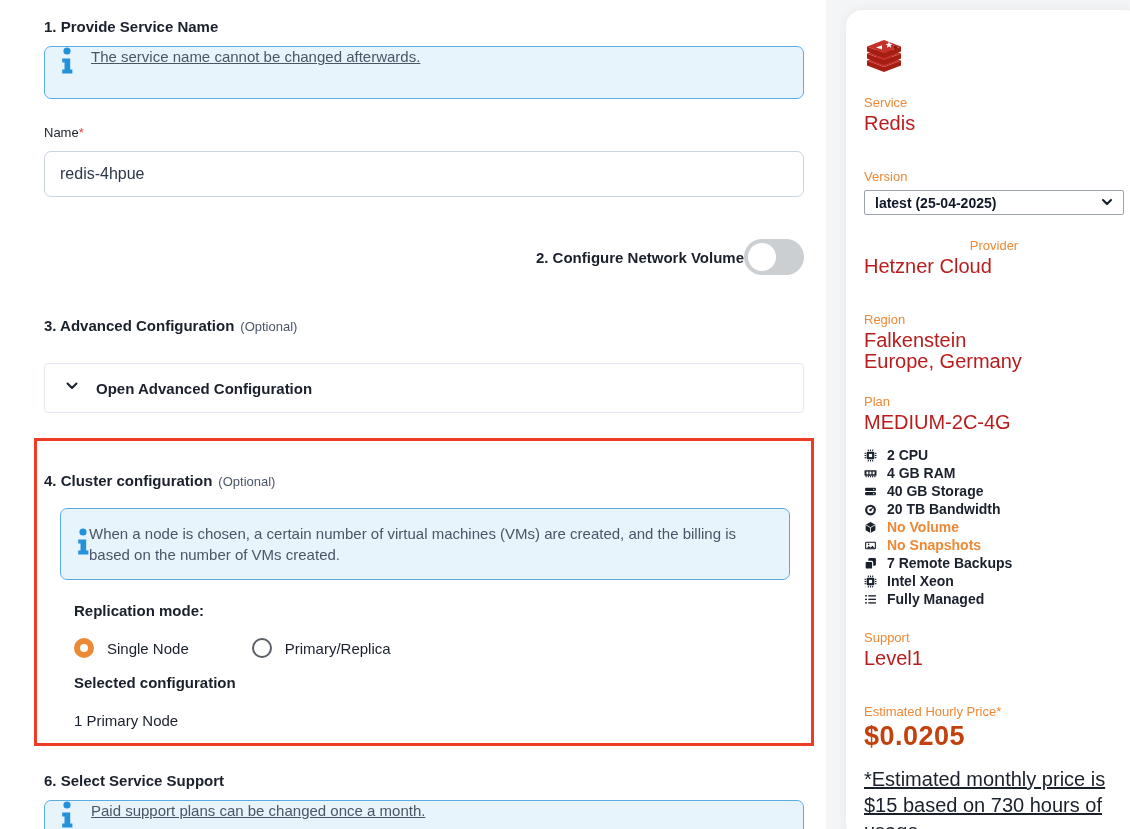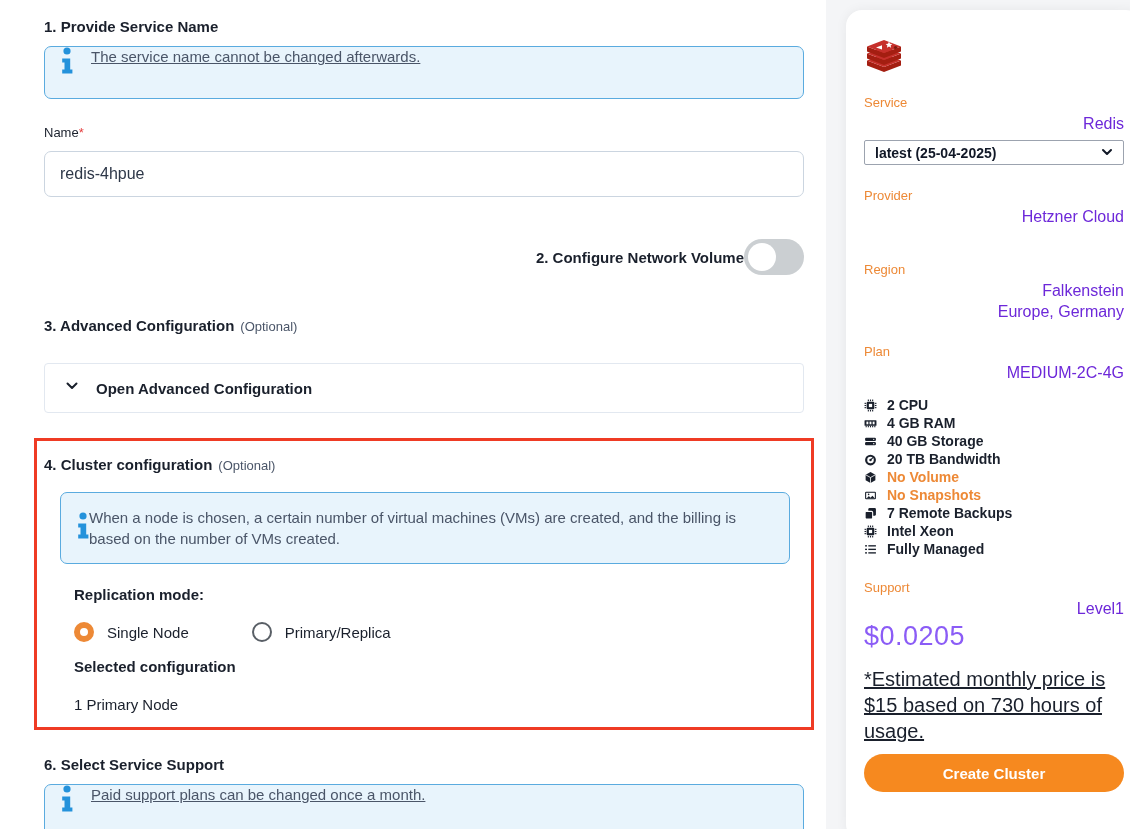--- a/index.html
+++ b/index.html
@@ -22,54 +22,54 @@
     border-radius:7px; font-size:16px; color:#2d3748; padding:0 15px;
     font-family:"Liberation Sans","DejaVu Sans",sans-serif; outline:none; background:#fff; }
   .sec-row { margin-top:42px; display:flex; align-items:center; justify-content:flex-end; height:36px; }
   .sec-row .sec-title { margin-top:0; }
   .toggle { width:60px; height:36px; border-radius:18px; background:#cbcfd2; position:relative; cursor:pointer; }
   .toggle .knob { position:absolute; left:4px; top:4px; width:28px; height:28px; border-radius:50%; background:#fff; }
   .accordion { margin-top:29px; height:50px; border:1px solid #e2e8f0; border-radius:4px;
     display:flex; align-items:center; gap:17px; padding:0 20px; cursor:pointer; }
   .accordion-label { font-size:15px; font-weight:700; }
   .redbox { margin:25px -10px 0 -10px; border:3px solid var(--highlight-red,#ef3b24);
-    padding:15px 7px 14px 7px; }
+    padding:31px 7px 14px 7px; }
   .redbox .infobox4 { margin:19px 14px 0 16px; height:72px; display:flex; align-items:center; 
     background:#e8f4fc; border:1px solid var(--info-border,#5aabdf); border-radius:7px;
     padding:0 16px; color:#4a5568; font-size:15px; line-height:21px; }
   .rep-label { margin:22px 0 0 30px; font-size:15px; font-weight:700; }
   .radio-row { margin:19px 0 0 30px; display:flex; align-items:center; height:20px; }
   .radio-item { display:flex; align-items:center; cursor:pointer; }
   .radio-item + .radio-item { margin-left:63px; }
   .radio { width:20px; height:20px; border-radius:50%; background:#fff; border:2px solid #595f66; }
   .radio.checked { border:6px solid var(--accent-orange,#ed8936); }
   .radio-label { margin-left:13px; font-size:15px; color:#1a202c; }
   .selcfg-label { margin:16px 0 0 30px; font-size:15px; font-weight:700; }
   .selcfg-value { margin:21px 0 0 30px; font-size:15px; }
 
   
   .band { position:absolute; left:802px; top:0; width:328px; height:829px; background:#f4f5f7; }
   .card { position:absolute; left:822px; top:10px; width:296px; height:830px; background:#fff;
     border-radius:16px; box-shadow:0 0 12px rgba(25,30,40,.06); padding:28px 18px 0 18px; }
   .sum-label { color:var(--accent-orange,#ed8936); font-size:13px; }
-  .sum-value { font-size:16px; color:#6d28d9; margin-top:3px; line-height:21px;text-align:right; }
-  .mt35 { margin-top:35px; } .mt23 { margin-top:23px; } .mt22 { margin-top:22px; }
+  .sum-value { font-size:20px; color:#b91c1c; margin-top:3px; line-height:21px; }
+  .mt35 { margin-top:35px; } .mt23 { margin-top:23px;text-align:center; } .mt22 { margin-top:22px; }
   .logo { margin-top:0; }
   .svc-label { margin-top:15px; }
   .select { margin-top:6px; width:260px; height:25px; border:1px solid #9ca3af; border-radius:2px;
     background:#fff; display:flex; align-items:center; justify-content:space-between;
     padding:0 10px; cursor:pointer; }
   .select-text { font-size:14px; font-weight:700; color:#111827; }
   .spec-list { margin-top:13px; }
   .spec-row { display:flex; align-items:center; height:18px; gap:9px; }
   .spec-icon { width:14px; height:14px; display:flex; align-items:center; }
   .spec-icon svg { width:13px; height:13px; }
   .spec-text { font-size:14px; color:#1a202c;font-weight:bold; }
   .spec-text.hl { color:var(--accent-orange,#ed8936); }
-  .price-value { margin-top:2px; font-size:27px; font-weight:400; color:#8b5cf6; letter-spacing:.5px; }
+  .price-value { margin-top:2px; font-size:27px; font-weight:700; color:#c2410c; letter-spacing:.5px; }
   .price-note { margin-top:14px; font-size:20px; line-height:26px; color:#1a202c; width:262px;text-decoration:underline; }
   .create-btn { margin-top:10px; width:260px; height:38px; border:none; border-radius:19px;
     background:var(--button-orange,#f6891f); color:#fff; font-size:15px; font-weight:700;
     font-family:"Liberation Sans","DejaVu Sans",sans-serif; cursor:pointer; }
 </style>
 </head>
 <body>
 
 <div class="stage">
 
@@ -165,20 +165,21 @@
         <path d="M20 2 L37 8.5 L20 15 L3 8.5 Z" fill="#C6302B"></path>
         <path d="M12 9.5 l6 -2.2 v4.2 z" fill="#fff"></path>
         <path d="M25 3.5 l1 2.2 2.3 .3 -1.7 1.5 .5 2.3 -2.1-1.2 -2.1 1.2 .5-2.3 -1.7-1.5 2.3-.3 z" fill="#fff"></path>
         <circle cx="31.5" cy="9.5" r="1.6" fill="#7C1A0F"></circle>
       </svg>
     </div>
 
     <div class="sum-label svc-label">Service</div>
     <div class="sum-value">Redis</div>
 
+    <div class="sum-label mt35">Version</div>
     <div class="select">
       <span class="select-text">latest (25-04-2025)</span>
       <span>
         <svg width="12" height="12" viewBox="0 0 12 12">
             <path d="M2 4l4 4 4-4" fill="none" stroke="#111827" stroke-width="2" stroke-linecap="round" stroke-linejoin="round"></path>
           </svg>
       </span>
     </div>
 
     <div class="sum-label mt23">Provider</div>
@@ -326,20 +327,21 @@
               </g>
             </svg>
           </span>
           <span class="spec-text">Fully Managed</span>
         </div>
       </div>
 
     <div class="sum-label mt22">Support</div>
     <div class="sum-value">Level1</div>
 
+    <div class="sum-label mt35">Estimated Hourly Price*</div>
     <div class="price-value">$0.0205</div>
     <div class="price-note">*Estimated monthly price is $15 based on 730 hours of usage.</div>
 
     <button class="create-btn">Create Cluster</button>
 
     
   </div>
 </div>
 
 </body></html>

